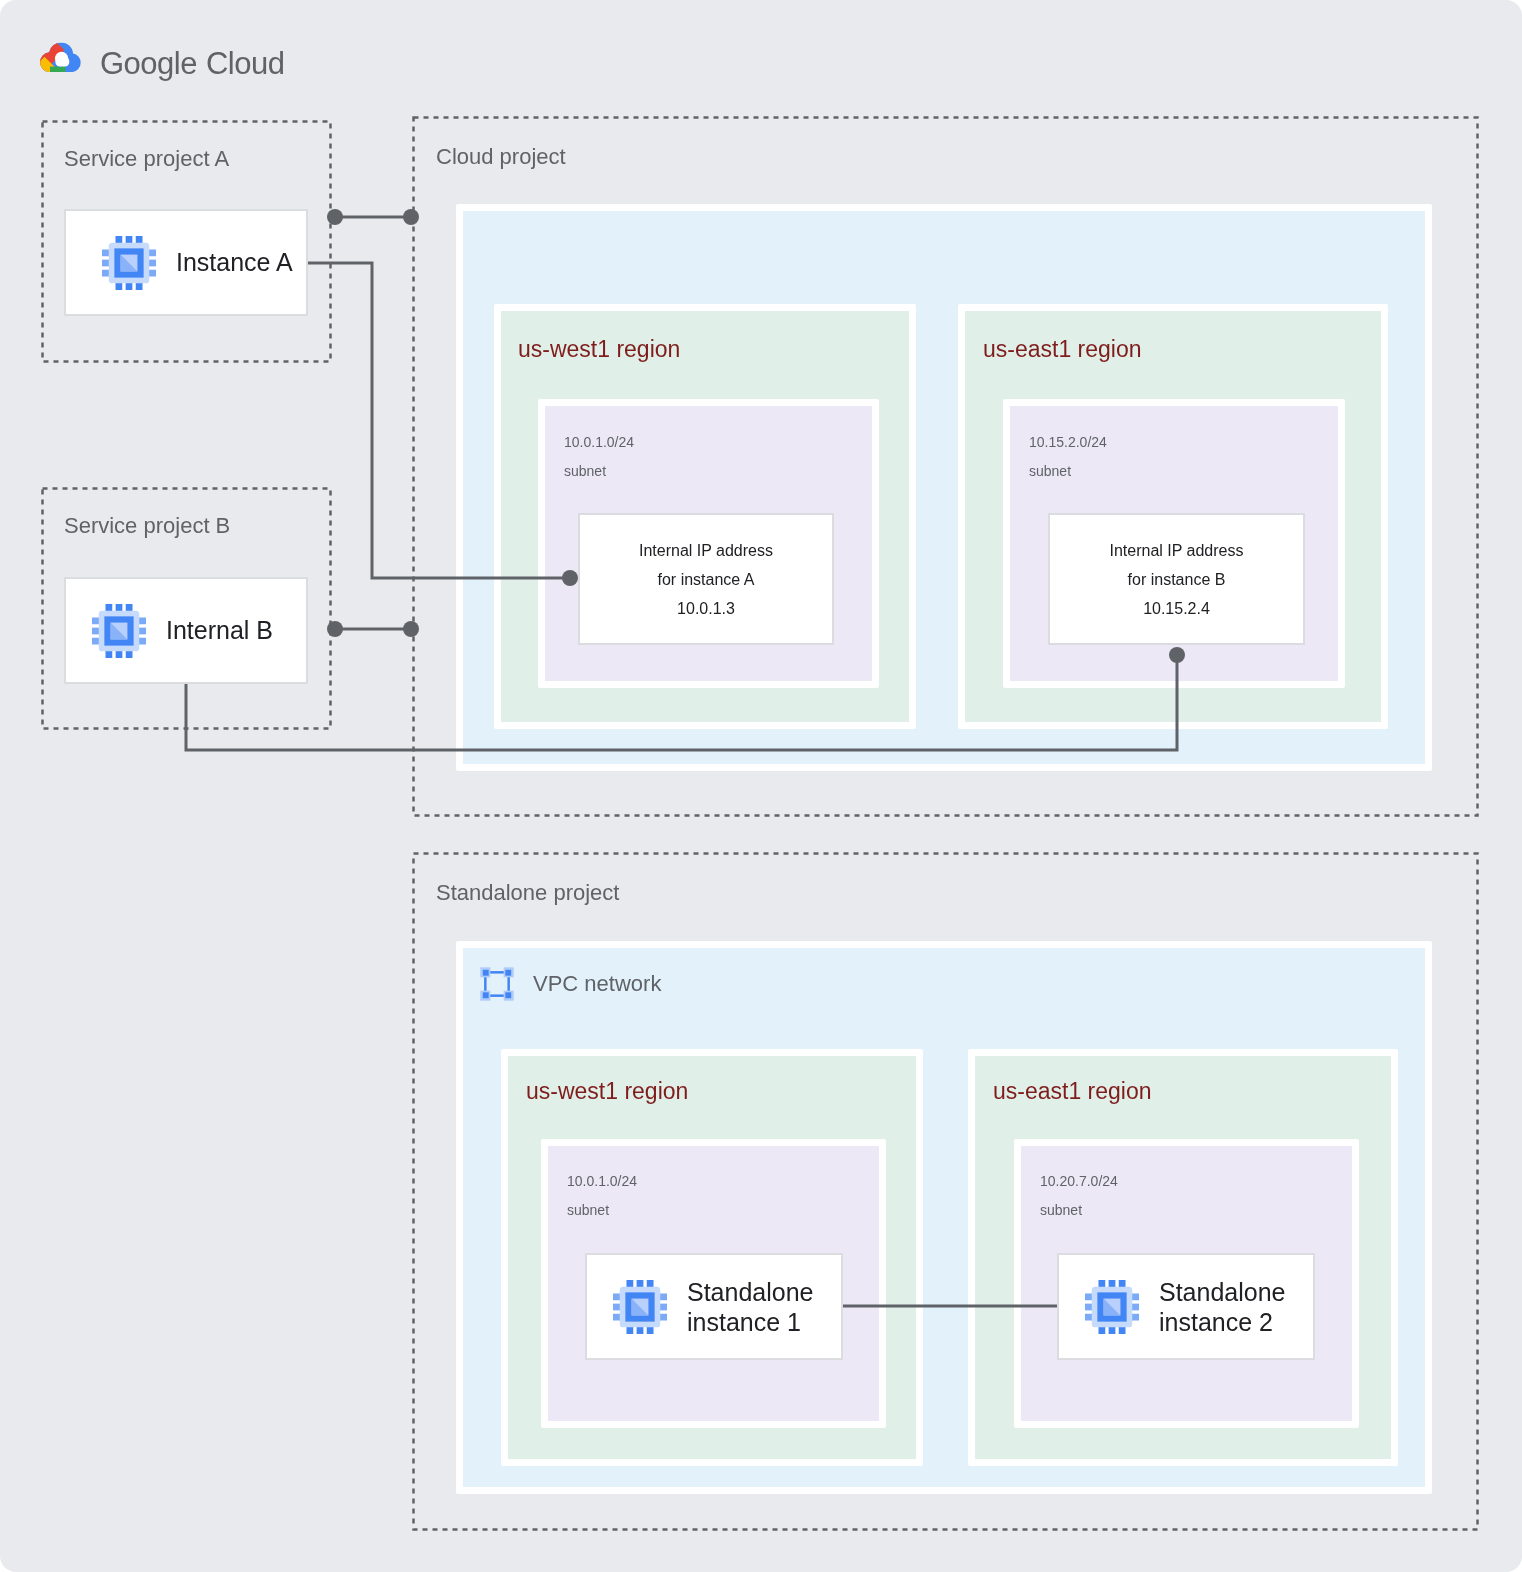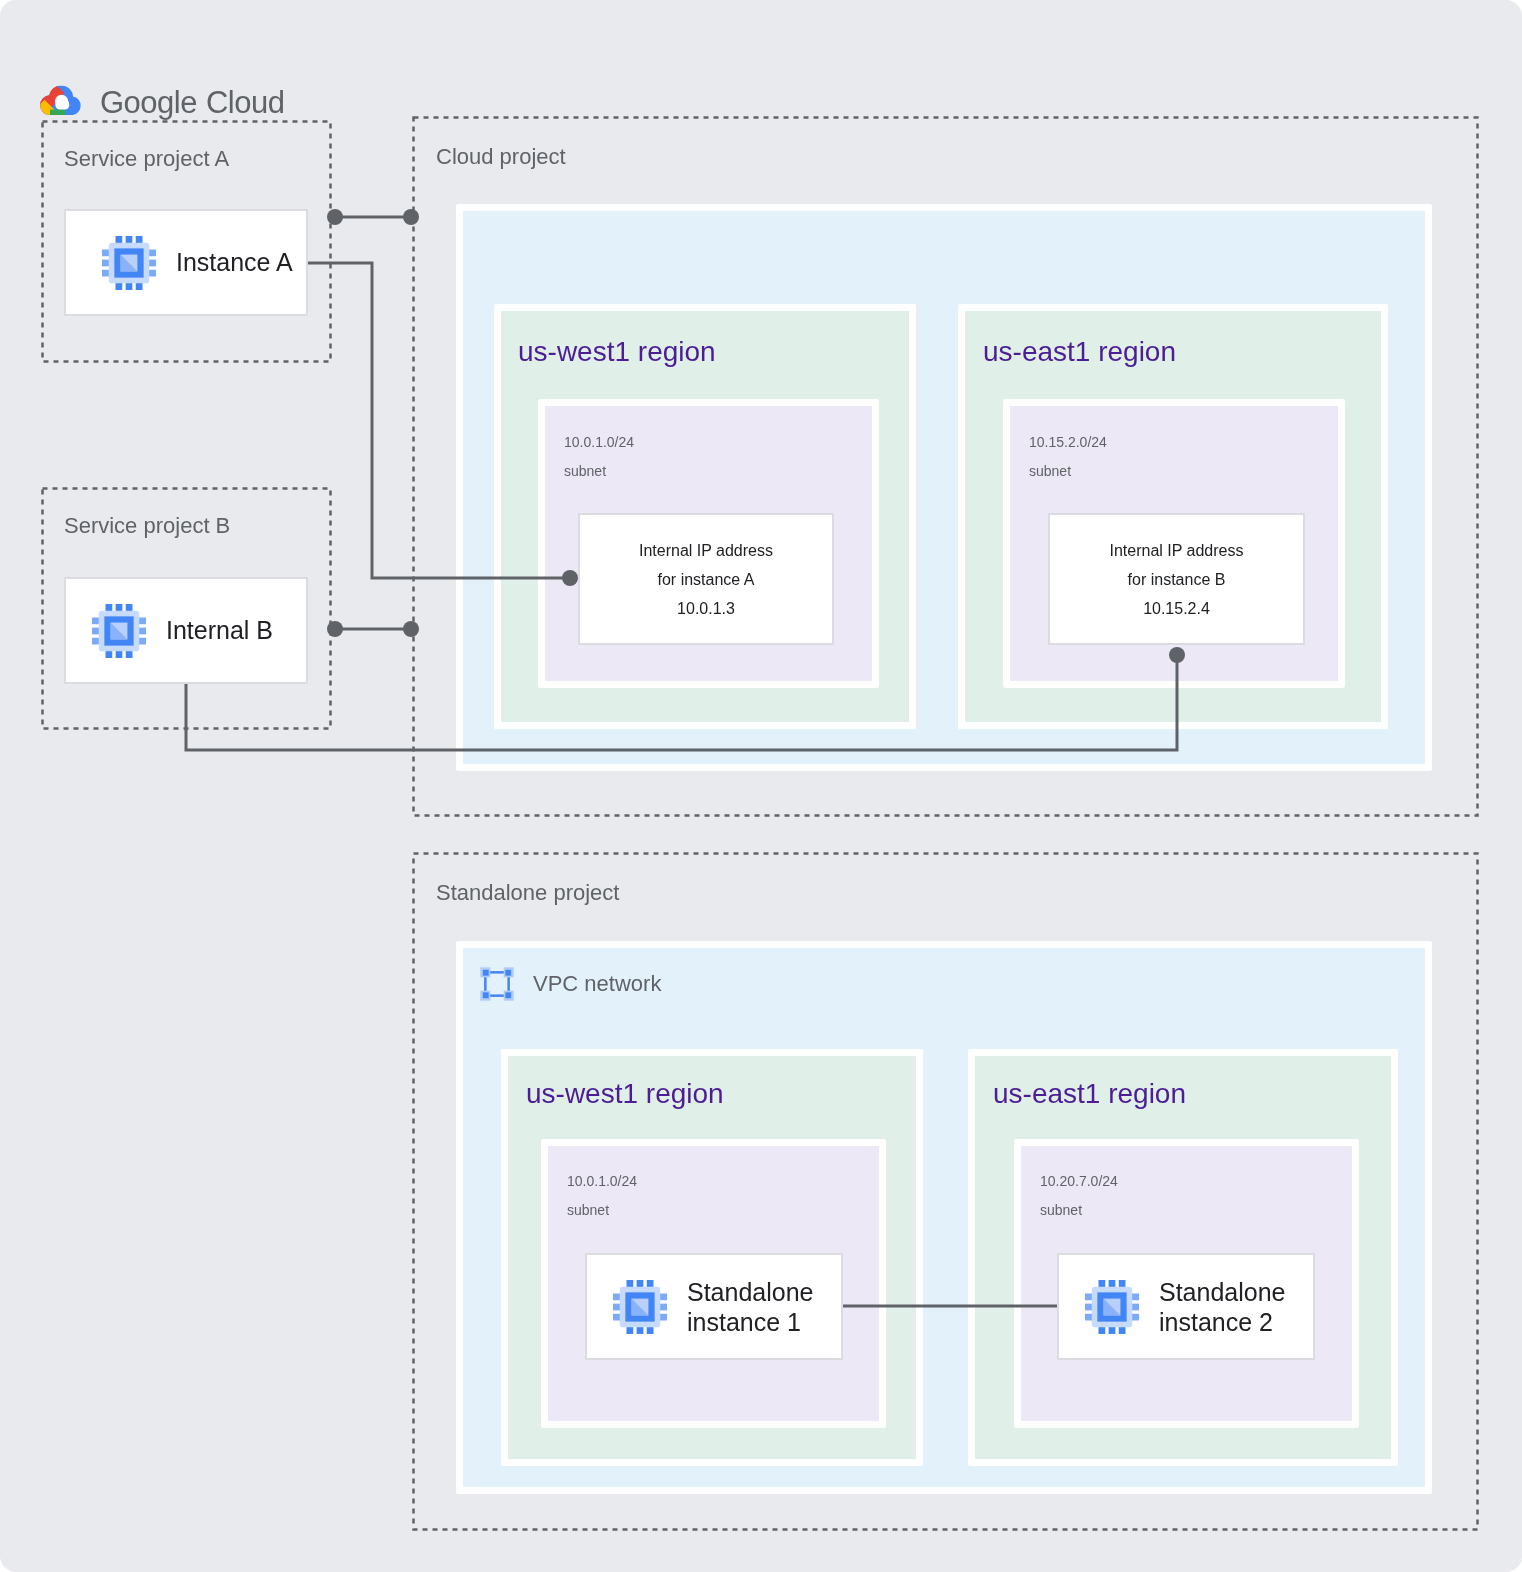--- a/index.html
+++ b/index.html
@@ -3,29 +3,29 @@
 <meta charset="utf-8">
 <style>
   html,body{margin:0;padding:0;background:#ffffff;}
   .canvas{
     position:relative;width:1522px;height:1572px;background:#E8EAED;
     border-radius:16px;overflow:hidden;
     font-family:"Liberation Sans","DejaVu Sans",sans-serif;
   }
   .abs{position:absolute;}
   
-  .logo-row{display:flex;align-items:center;gap:12px;left:34px;top:34px;height:48px;margin-top:45px;}
+  .logo-row{display:flex;align-items:flex-end;gap:12px;left:34px;top:34px;height:48px;}
   .logo-text{font-size:31px;color:#5F6368;letter-spacing:-0.5px;display:flex;gap:9px;align-items:baseline;}
   .logo-brand{font-weight:500;color:#5F6368;}
   .logo-product{font-weight:400;color:#5F6368;}
   
   .proj-label{font-size:22px;color:#5F6368;}
   .net-row{display:flex;align-items:center;gap:16px;height:42px;}
   .net-label{font-size:22px;color:#5F6368;}
-  .region-label{font-size:28px;color:#4c1d95;}
+  .region-label{font-size:23px;color:#7f1d1d;}
   .subnet-label{font-size:14px;color:#5F6368;line-height:29px;}
   
   .zone{border:7px solid #ffffff;box-sizing:border-box;border-radius:2px;}
   .zone-blue{background:#E3F1FB;}
   .zone-green{background:#E0EFE7;}
   .zone-purple{background:#EDE8F6;}
   
   .card{background:#ffffff;border:2px solid #DADCE0;box-sizing:border-box;}
   .inst-card{display:flex;align-items:center;gap:20px;padding-left:26px;}
   .inst-label{font-size:25px;color:#202124;}

